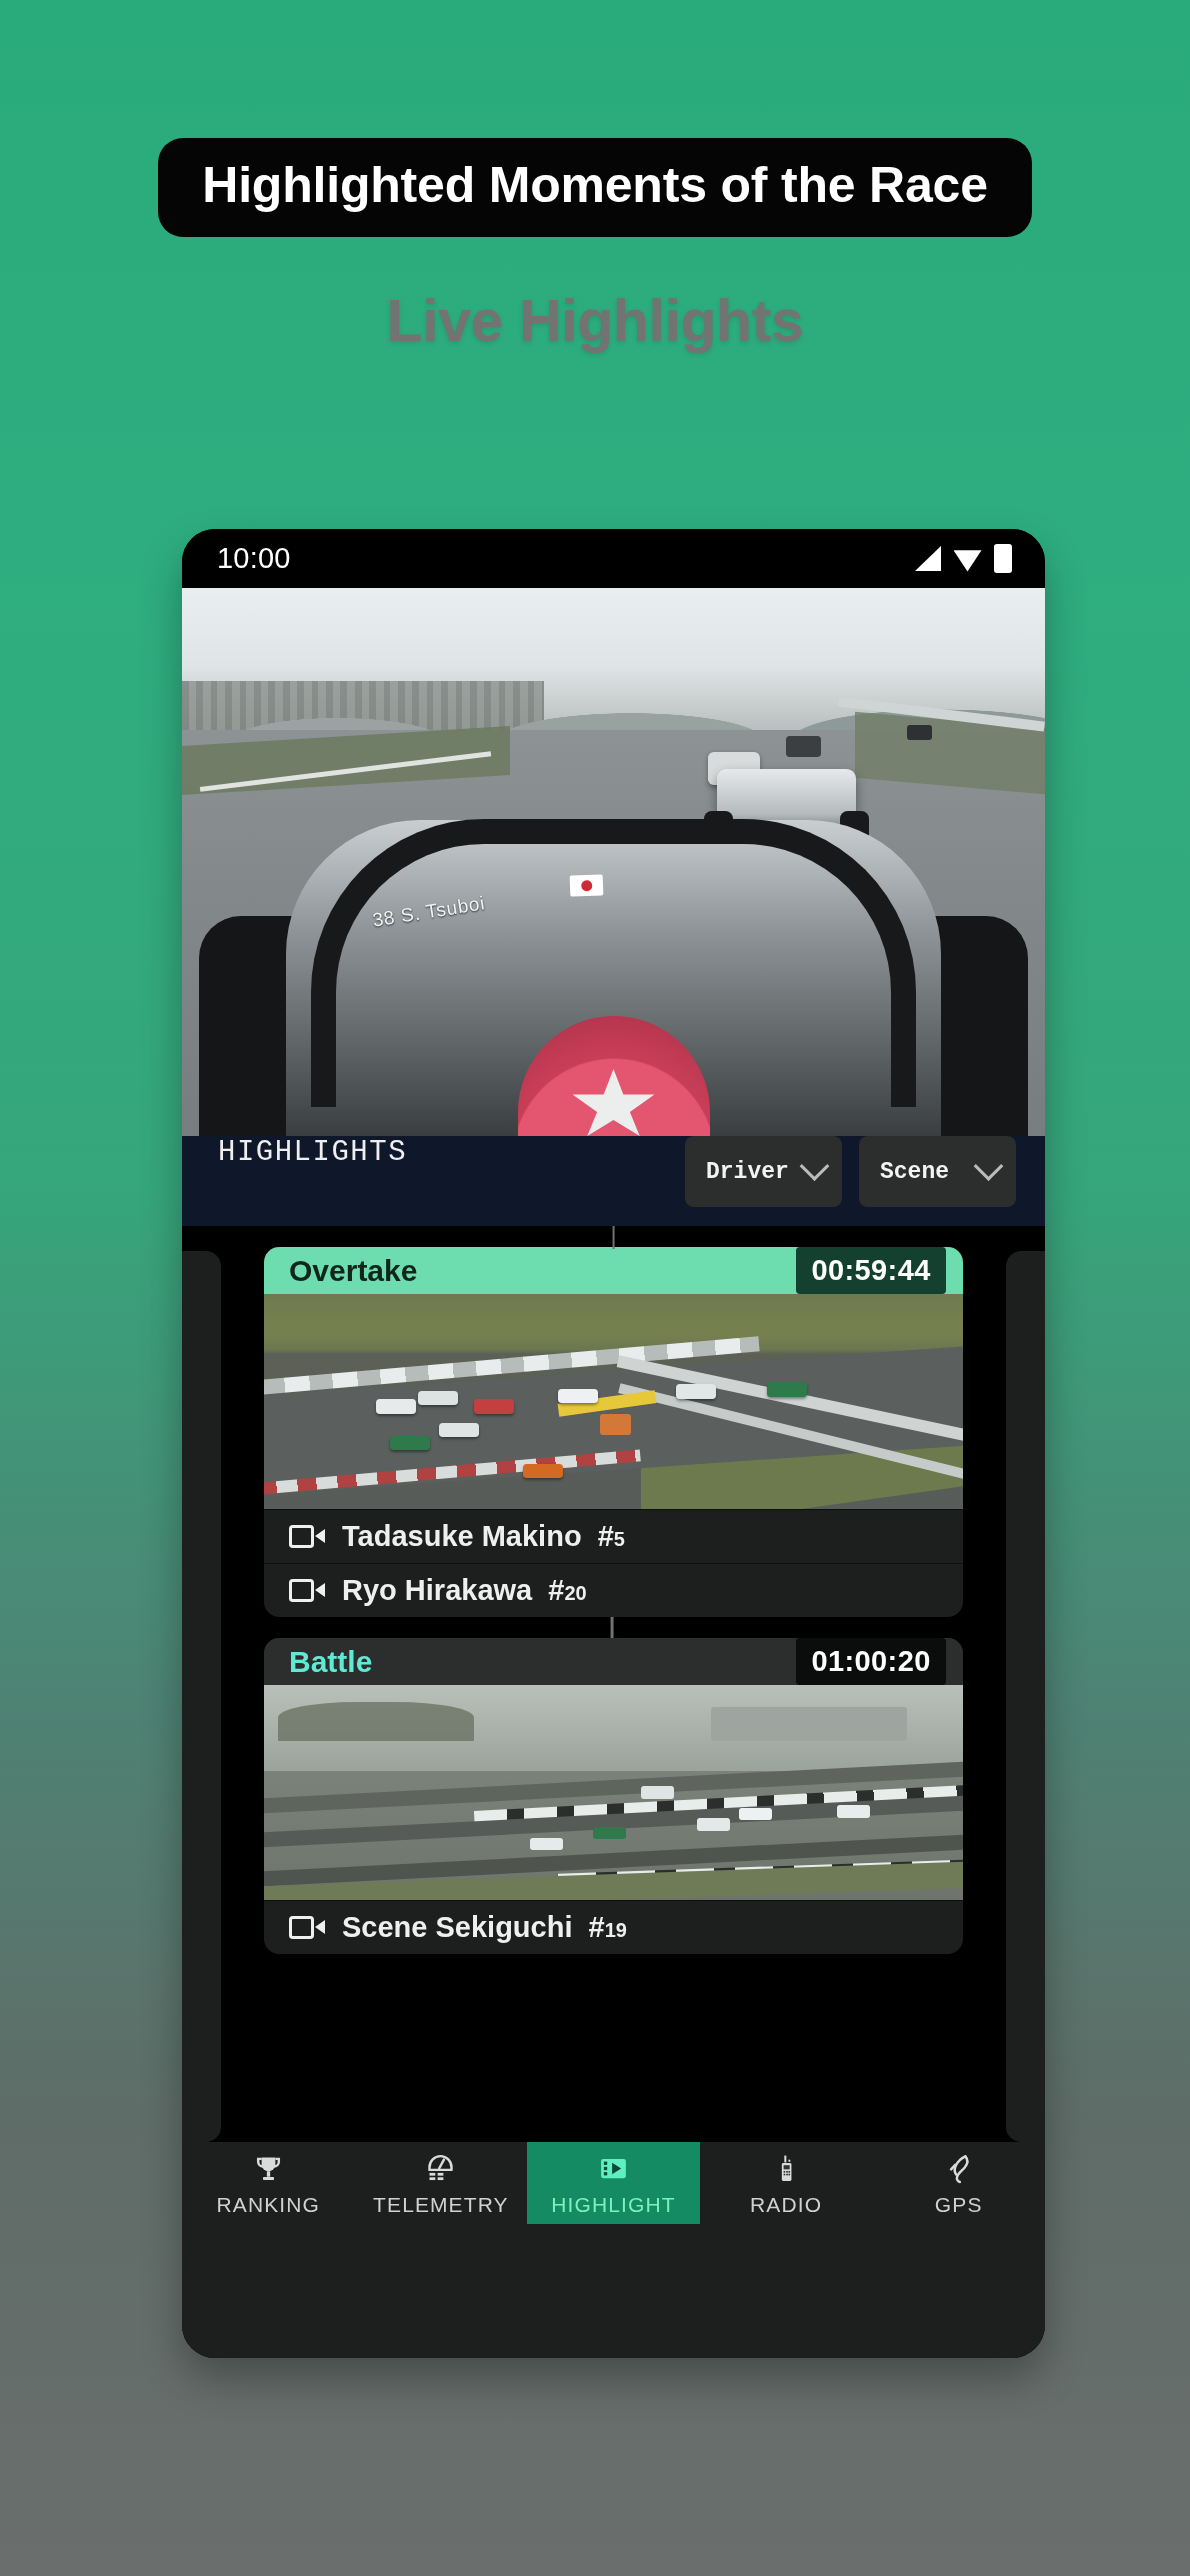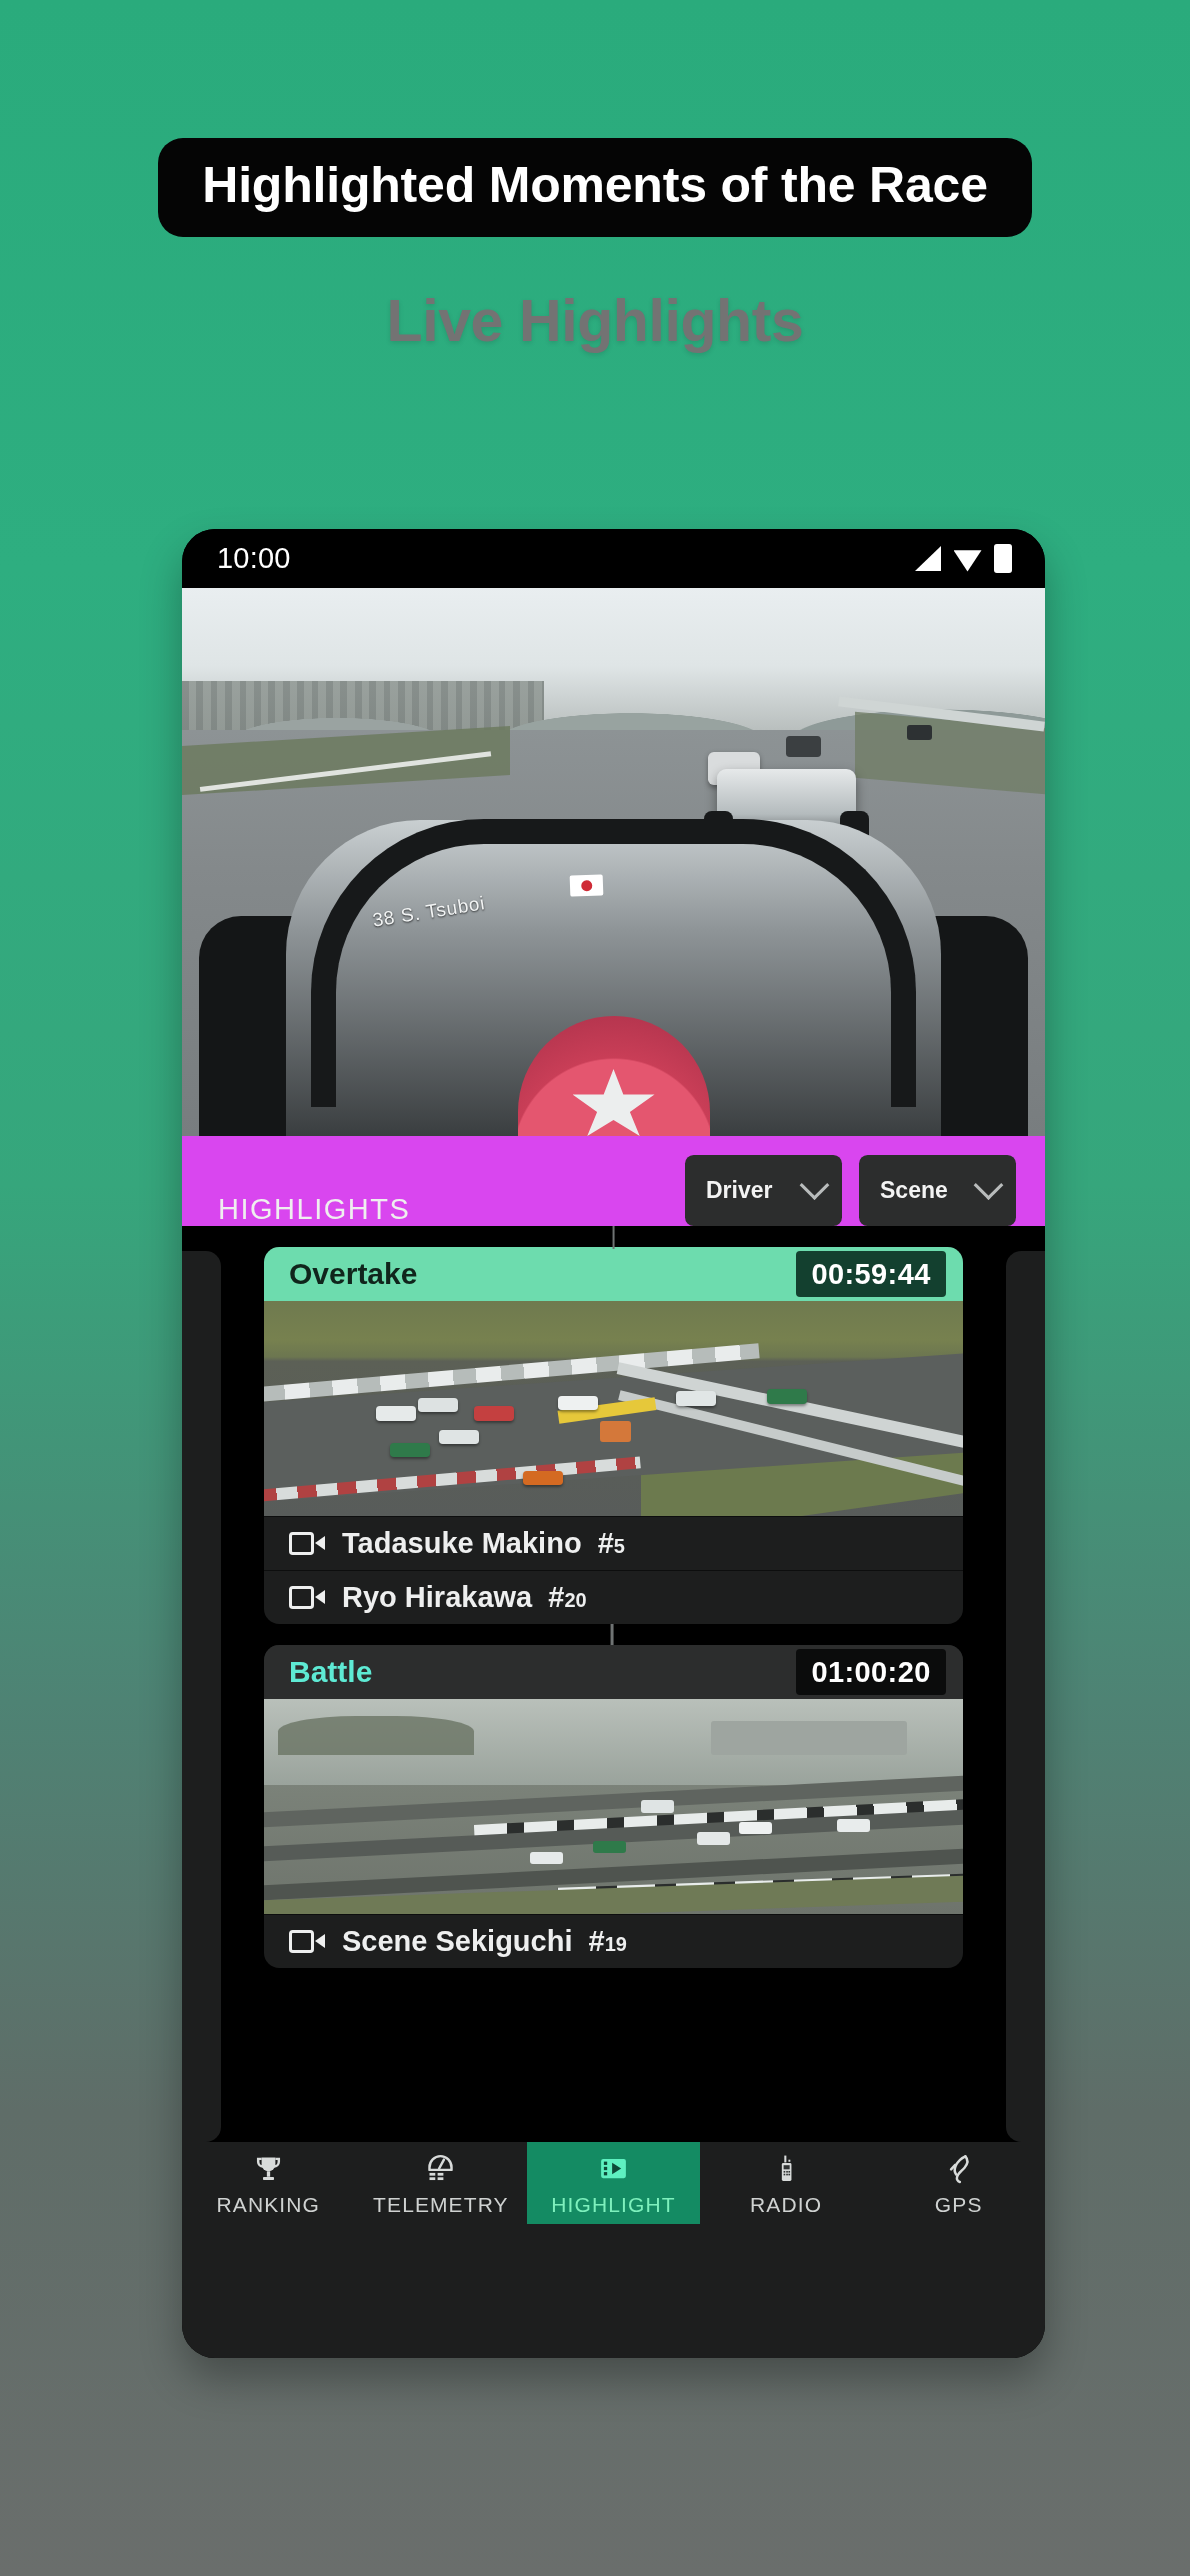--- a/index.html
+++ b/index.html
@@ -190,24 +190,25 @@
   .hero .helmet:after {
     content:''; position:absolute; left:50%; bottom:0; width:82px; height:67px;
     transform:translateX(-50%);
     background:#eceeee;
     clip-path:polygon(50% 0,62% 38%,100% 38%,70% 64%,82% 100%,50% 76%,18% 100%,30% 64%,0 38%,38% 38%);
   }
 
   
   .ctrlbar {
     flex:0 0 90px;
-    background:#d946ef;
-    display:flex; align-items:flex-end;
+    background:#0f172a;
+    display:flex; align-items:flex-start;
     padding:0 29px 0 36px;
     gap:17px;
+    font-family:Liberation Mono, monospace;
   }
   .ctrl-title {
     color:#efefef; font-size:29px; letter-spacing:1.5px; font-weight:400;
     margin-right:auto;
   }
   .dropdown {
     background:#2c2d2d;
     border-radius:8.6px;
     height:71px; width:157px;
     display:flex; align-items:center; justify-content:space-between;
@@ -241,21 +242,21 @@
   }
 
   
   .card {
     background:#1d1e1e;
     border-radius:15.3px;
     overflow:hidden;
     margin-top:21px;
   }
   .card-head {
-    height:54px;
+    height:47px;
     display:flex; align-items:center; justify-content:space-between;
     padding:0 17px 0 25px;
   }
   .card-head.accent { background:#6ddcae; }
   .card-head.plain  { background:#2c2d2d; }
   .card-title { font-size:30px; font-weight:bold; }
   .card-head.accent .card-title { color:#10251c; }
   .card-head.plain  .card-title { color:#5eead4; }
   .card-time {
     font-size:29px; font-weight:bold; letter-spacing:0.4px;

